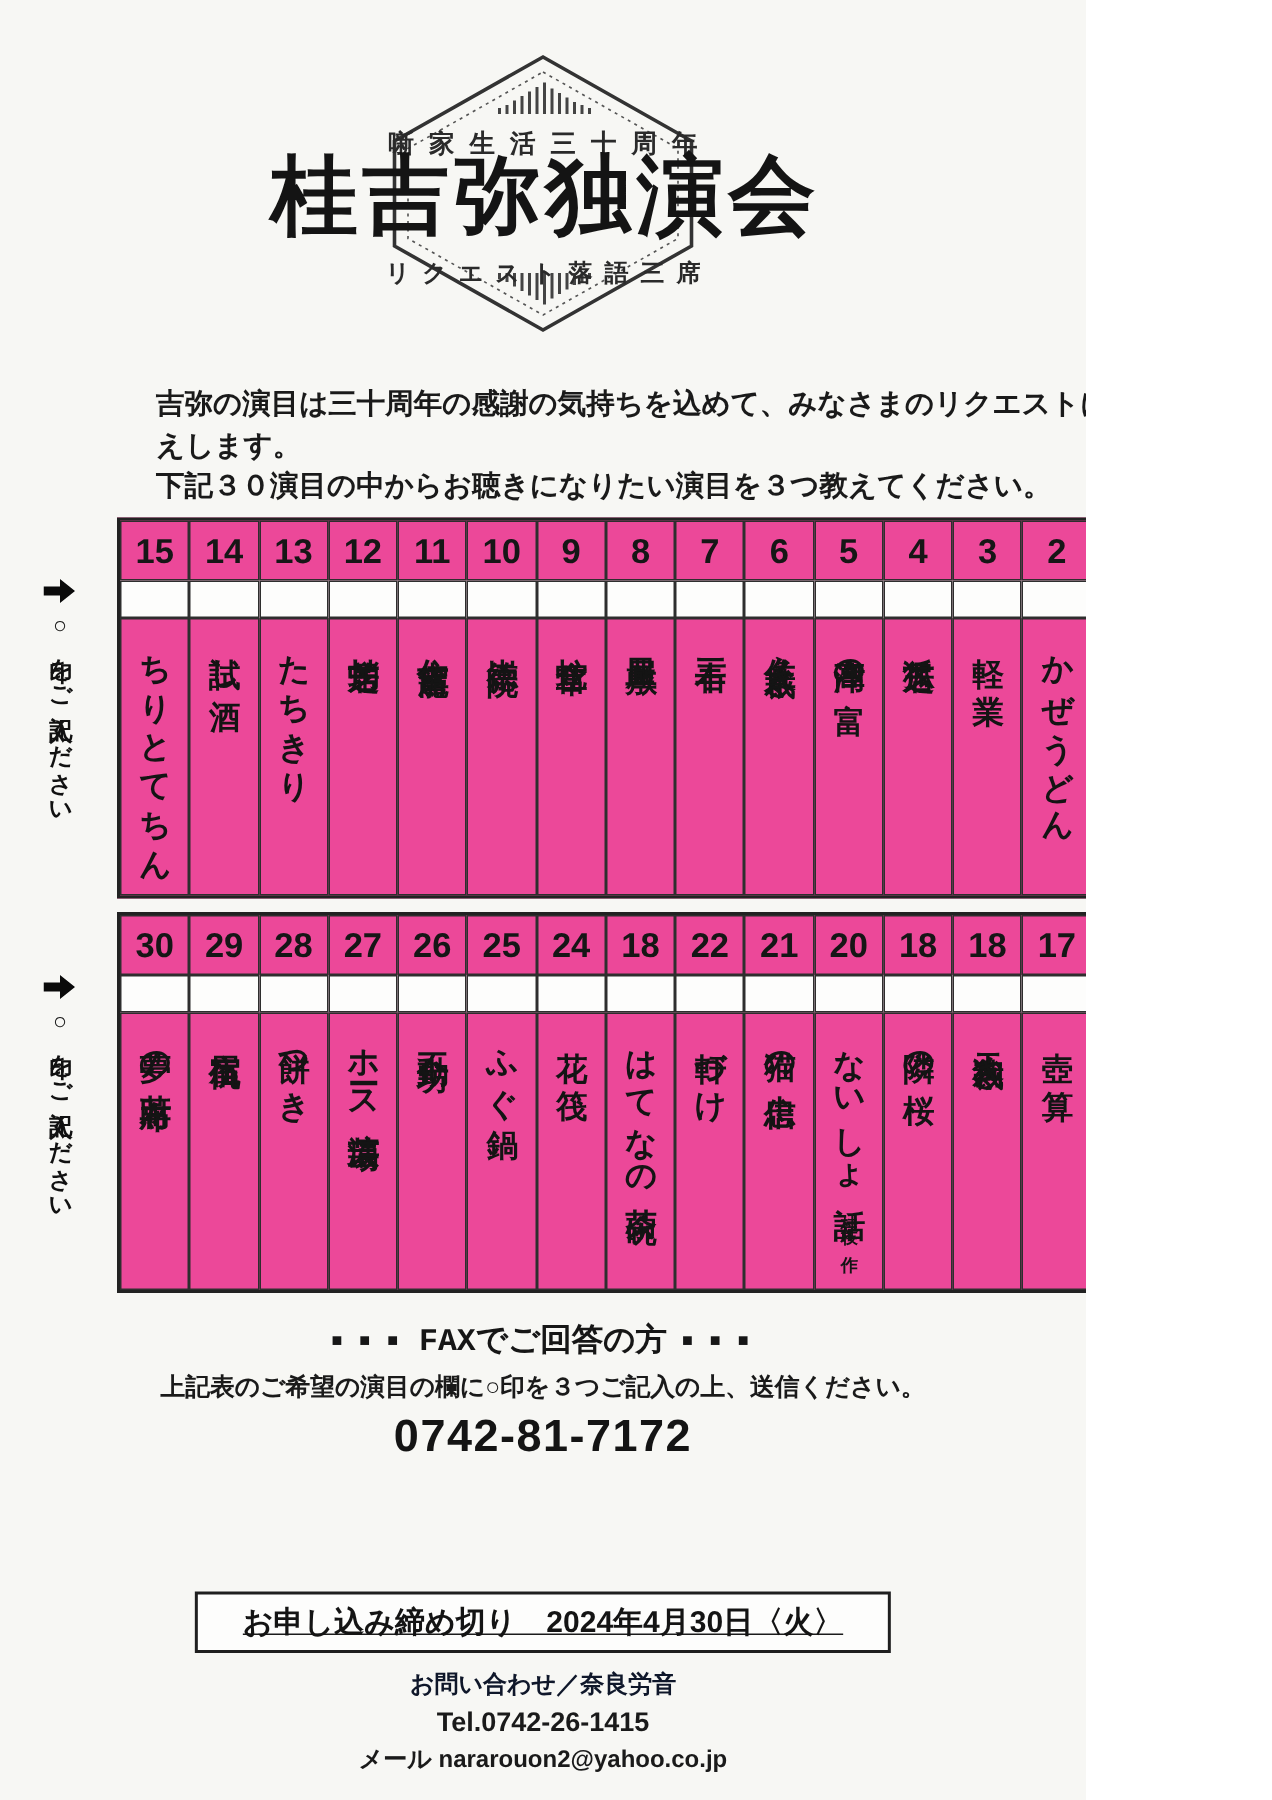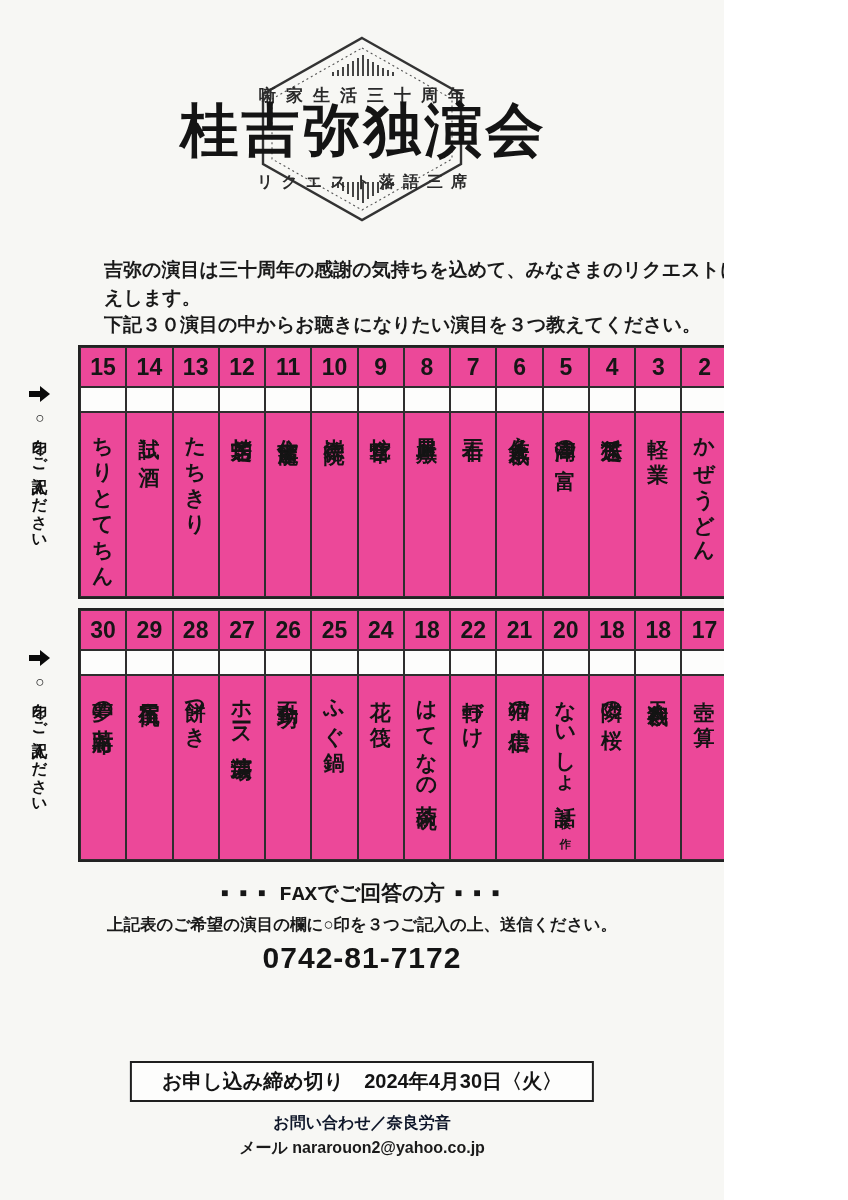--- a/index.html
+++ b/index.html
@@ -69,21 +69,21 @@
   .reply-heading{font-size:21px;font-weight:bold;color:#161616;}
   .decor{font-size:12px;letter-spacing:4px;vertical-align:3px;color:#161616;}
   .reply-heading .hlabel{margin:12px 10px;font-family:Liberation Mono, monospace;}
   .reply-instruction{font-size:16.5px;font-weight:bold;margin-top:7px;color:#1a1a1a;}
   .reply.mail .reply-instruction{font-size:15.5px;}
   .reply-value{font-size:30px;font-weight:bold;margin-top:5px;letter-spacing:1px;color:#141414;}
   
   .deadline-box{
     position:absolute;top:1061px;left:50%;transform:translateX(-50%);
     border:2.5px solid #1f1f1f;background:#fdfdfc;
-    padding:5px 30px;white-space:nowrap;
+    padding:5px 30px;white-space:nowrap;text-decoration:underline;
   }
   .deadline-text{font-size:20px;font-weight:bold;color:#141414;}
   
   .footer{position:absolute;top:1113px;width:100%;text-align:center;}
   .footer-contact{font-size:16px;font-weight:bold;color:#0f172a;}
   .footer-tel{font-size:18px;font-weight:bold;margin-top:4px;color:#1a1a1a;}
   .footer-mail{font-size:16px;font-weight:bold;margin-top:4px;color:#1a1a1a;}
 </style>
 </head>
 <body>
@@ -310,16 +310,17 @@
     <div class="reply-value">0742-81-7172</div>
   </div>
 
 
   <div class="deadline-box">
     <span class="deadline-text">お申し込み締め切り　2024年4月30日〈火〉</span>
   </div>
 
   <div class="footer">
     <div class="footer-contact">お問い合わせ／奈良労音</div>
+    <div class="footer-tel">Tel.0742-26-1415</div>
     <div class="footer-mail">メール nararouon2@yahoo.co.jp</div>
   </div>
 
 </div>
 
 </body></html>

